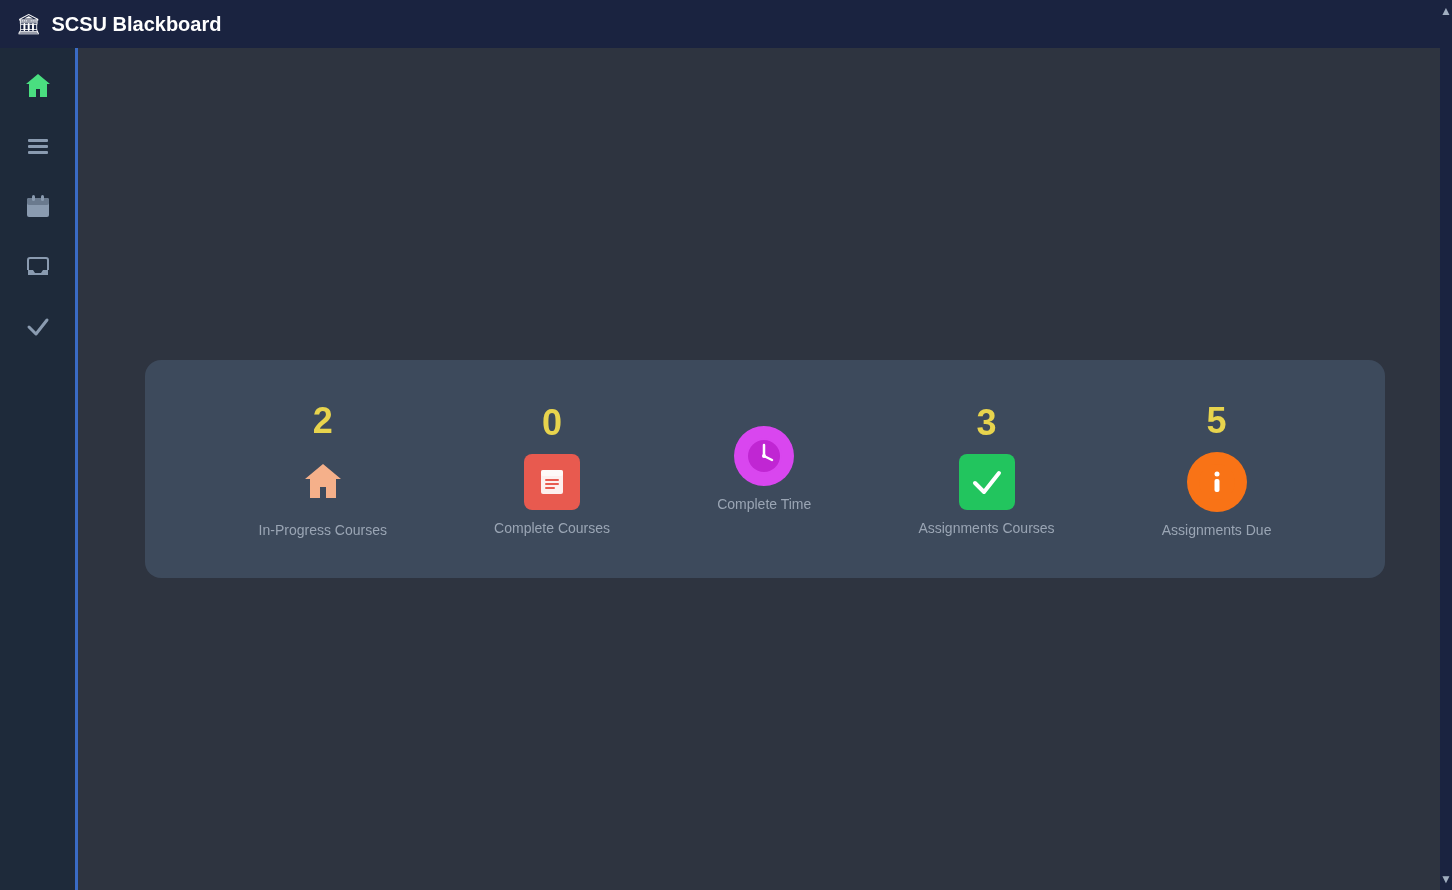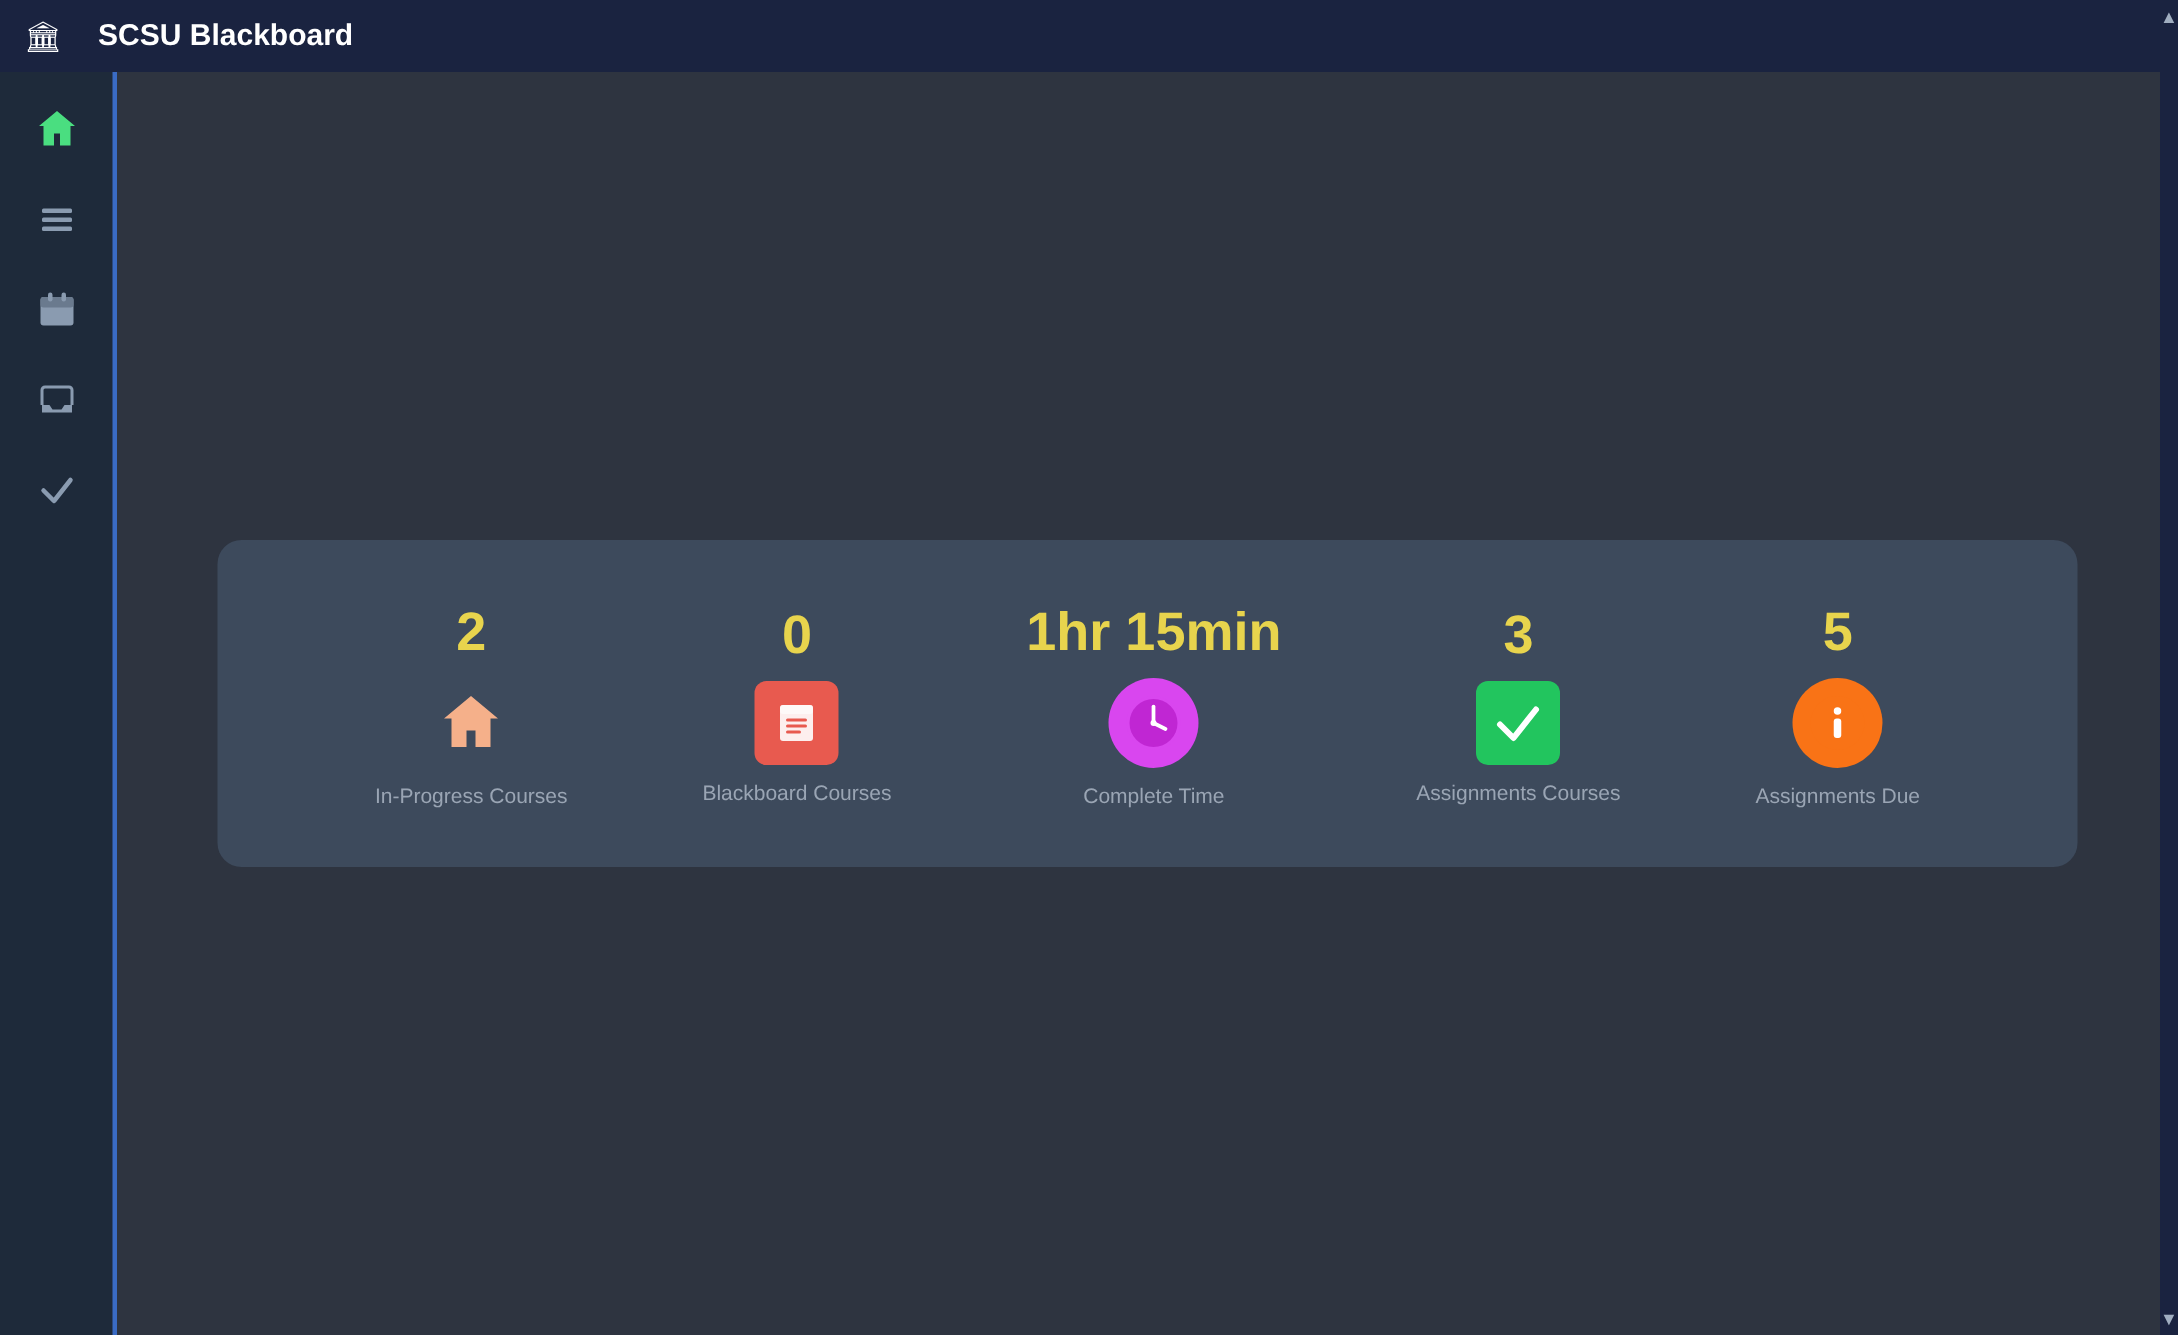--- a/index.html
+++ b/index.html
@@ -22,21 +22,20 @@
       gap: 10px;
     }
     #header .header-icon {
       color: #fff;
       font-size: 20px;
     }
     #header .header-title {
       color: #fff;
       font-size: 20px;
       font-weight: bold;
-      margin-left: 14px;
     }
 
     
     #layout {
       display: flex;
       width: 100%;
       height: calc(890px - 48px);
     }
 
     
@@ -238,25 +237,24 @@
         <div class="stat-value">0</div>
         <div class="stat-icon-wrap book">
           <svg width="32" height="32" viewBox="0 0 32 32" xmlns="http://www.w3.org/2000/svg">
             <rect x="5" y="4" width="22" height="24" rx="2" fill="#fff" opacity="0.9"></rect>
             <rect x="5" y="4" width="22" height="6" rx="2" fill="#fff" opacity="0.6"></rect>
             <rect x="9" y="13" width="14" height="2" rx="1" fill="#e85a4f"></rect>
             <rect x="9" y="17" width="14" height="2" rx="1" fill="#e85a4f"></rect>
             <rect x="9" y="21" width="10" height="2" rx="1" fill="#e85a4f"></rect>
           </svg>
         </div>
-        <div class="stat-label">Blackboard Courses</div>
-      </div>
-
-      <div class="stat-item">
-        <div class="stat-value">1hr 15min</div>
+        <div class="stat-label">Complete Courses</div>
+      </div>
+
+      <div class="stat-item">
         <div class="stat-icon-wrap clock">
           <svg width="44" height="44" viewBox="0 0 44 44" xmlns="http://www.w3.org/2000/svg">
             <circle cx="22" cy="22" r="18" fill="#d946ef"></circle>
             <circle cx="22" cy="22" r="16" fill="#c026d3"></circle>
             <line x1="22" y1="22" x2="22" y2="11" stroke="white" stroke-width="2.5" stroke-linecap="round"></line>
             <line x1="22" y1="22" x2="30" y2="26" stroke="white" stroke-width="2.5" stroke-linecap="round"></line>
             <circle cx="22" cy="22" r="2" fill="white"></circle>
           </svg>
         </div>
         <div class="stat-label">Complete Time</div>

